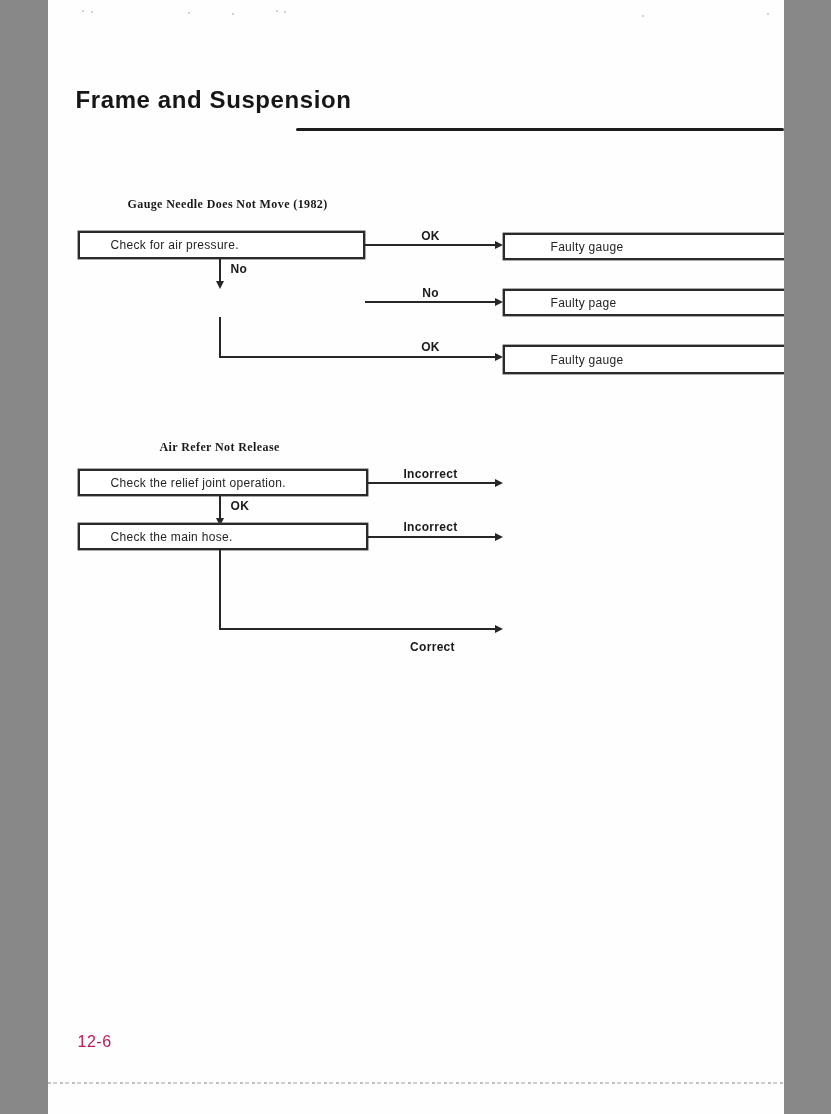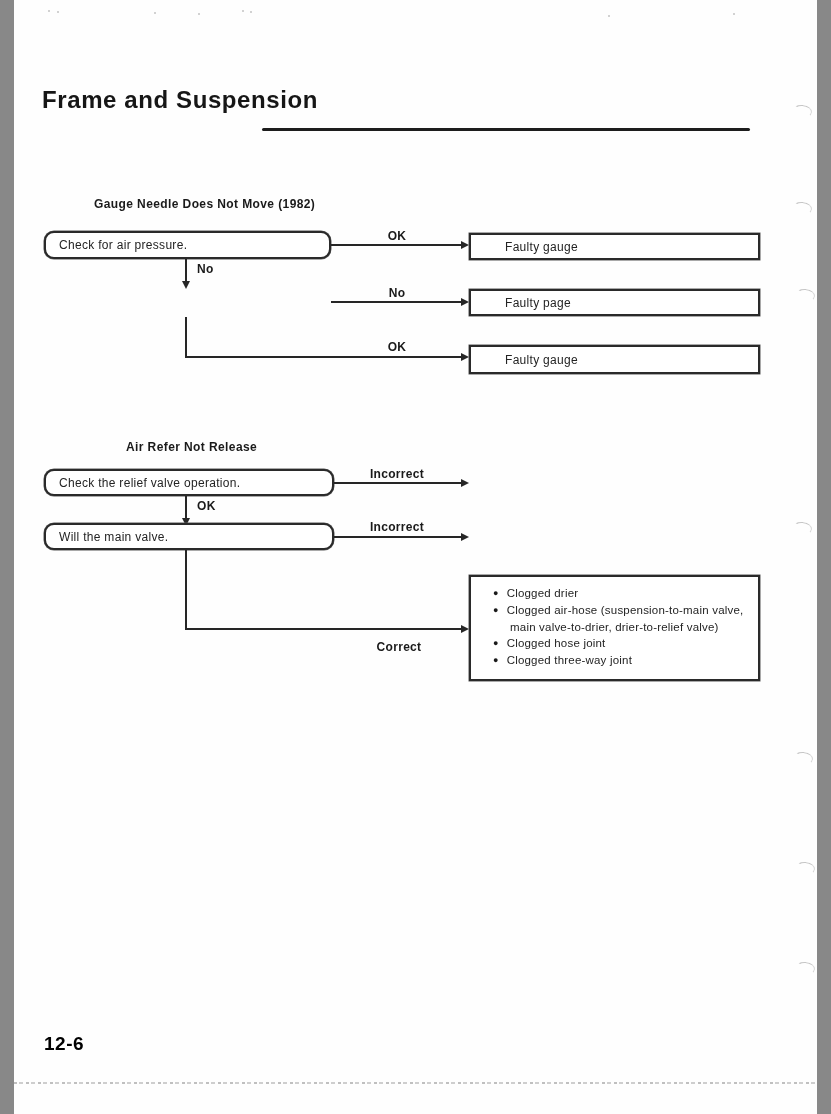--- a/index.html
+++ b/index.html
@@ -1,45 +1,45 @@
 <!DOCTYPE html>
 <html><head>
 <meta charset="utf-8">
 <style>
   * { margin:0; padding:0; box-sizing:border-box; }
   html,body { background:#888; }
   .page {
-    position:relative; width:803px; height:1114px; margin:0 auto;
+    position:relative; width:736px; height:1114px; margin:0 auto;
     background:#fefefe; overflow:hidden;
     font-family:"Liberation Sans", sans-serif; color:#1c1c1c;
   }
   
   .title { position:absolute; left:28px; top:86px; font-size:24px; font-weight:bold; letter-spacing:.6px; color:#161616;}
   .subtitle-row { position:absolute; left:28px; top:119px; white-space:nowrap;}
   .subtitle { font-size:18px; font-weight:bold; letter-spacing:.3px; color:#161616;}
   .subtitle-suffix { font-size:12px; font-weight:bold; margin-left:5px; color:#161616;}
   .title-rule { position:absolute; left:248px; top:128px; width:488px; height:3px; background:#1d1d1d; border-radius:2px;}
   
-  .fc-heading { position:absolute; font-size:12px; font-weight:bold; letter-spacing:.4px; color:#1a1a1a; white-space:nowrap;}
+  .fc-heading { position:absolute; font-size:12px; font-weight:bold; letter-spacing:.4px; color:#1a1a1a; white-space:nowrap;font-family:Liberation Serif, serif;}
   .fbox {
     position:absolute; border:2px solid #2a2a2a; background:#fff;
     display:flex; align-items:center; font-size:12px; letter-spacing:.3px; color:#242424;
     box-shadow:0 0 0 .5px #555;
   }
-  .fbox.check { padding-left:13px;border-radius:10px; }
-  .fbox.result { padding-left:34px; }
+  .fbox.check { padding-left:31px; }
+  .fbox.result { padding-left:46px; }
   .hline { position:absolute; height:2px; background:#262626; }
   .vline { position:absolute; width:2px; background:#262626; }
   .arr-right { position:absolute; width:0; height:0; border-top:4px solid transparent; border-bottom:4px solid transparent; border-left:8px solid #262626; }
   .arr-down { position:absolute; width:0; height:0; border-left:4px solid transparent; border-right:4px solid transparent; border-top:8px solid #262626; }
   .branch-label { position:absolute; font-size:12px; font-weight:bold; letter-spacing:.3px; color:#1a1a1a; text-align:center; white-space:nowrap;}
   .down-label { position:absolute; font-size:12px; font-weight:bold; letter-spacing:.3px; color:#1a1a1a; white-space:nowrap;}
   
   .note { position:absolute; left:28px; top:399px; font-size:11.5px; letter-spacing:.2px; color:#212121; }
-  .page-number { position:absolute; left:30px; top:1033px; font-size:19px; font-weight:bold; letter-spacing:.5px; color:#000000;}
+  .page-number { position:absolute; left:30px; top:1033px; font-size:16px; font-weight:normal; letter-spacing:.5px; color:#be185d;}
   
   .causes-box { position:absolute; left:455px; top:575px; width:291px; height:106px; border:2px solid #2a2a2a; background:#fff; box-shadow:0 0 0 .5px #555; padding:8px 10px 6px 22px;}
   .causes-box ul { list-style:none; }
   .causes-box li { font-size:11.5px; line-height:16px; color:#242424; padding-left:17px; text-indent:-17px; letter-spacing:.2px;}
   .causes-box li::before { content:"\25CF"; font-size:9px; margin-right:8px; position:relative; top:-1px; color:#1a1a1a;}
   
   .dot { position:absolute; width:2px; height:2px; background:#c3c3c3; border-radius:50%; }
   .squiggle { position:absolute; width:20px; height:13px;
     border:2px solid transparent; border-top:1.5px solid #bdbdbd; border-right:1.5px solid #d2d2d2;
     border-radius:50%; transform:rotate(4deg); opacity:.85; }
@@ -90,41 +90,33 @@
 
   <div class="vline" style="left:171px;top:317px;height:41px"></div>
   <div class="hline" style="left:171px;top:356px;width:276px"></div>
   <div class="arr-right" style="left:447px;top:353px"></div>
   <div class="branch-label" style="left:318px;top:340px;width:130px">OK</div>
   <div class="fbox result" style="left:455px;top:345px;width:291px;height:29px">Faulty gauge</div>
 
 
   <div class="fc-heading" style="left:112px;top:440px">Air Refer Not Release</div>
 
-  <div class="fbox check" style="left:30px;top:469px;width:290px;height:27px">Check the relief valve operation.</div>
+  <div class="fbox check" style="left:30px;top:469px;width:290px;height:27px">Check the relief joint operation.</div>
   <div class="hline" style="left:320px;top:482px;width:127px"></div>
   <div class="arr-right" style="left:447px;top:479px"></div>
   <div class="branch-label" style="left:318px;top:467px;width:130px">Incorrect</div>
   <div class="vline" style="left:171px;top:496px;height:24px"></div>
   <div class="arr-down" style="left:168px;top:518px"></div>
   <div class="down-label" style="left:183px;top:499px">OK</div>
 
-  <div class="fbox check" style="left:30px;top:523px;width:290px;height:27px">Will the main valve.</div>
+  <div class="fbox check" style="left:30px;top:523px;width:290px;height:27px">Check the main hose.</div>
   <div class="hline" style="left:320px;top:536px;width:127px"></div>
   <div class="arr-right" style="left:447px;top:533px"></div>
   <div class="branch-label" style="left:318px;top:520px;width:130px">Incorrect</div>
 
   <div class="vline" style="left:171px;top:550px;height:80px"></div>
   <div class="hline" style="left:171px;top:628px;width:276px"></div>
   <div class="arr-right" style="left:447px;top:625px"></div>
   <div class="branch-label" style="left:330px;top:640px;width:110px">Correct</div>
-  <div class="causes-box">
-    <ul>
-        <li>Clogged drier</li>
-        <li>Clogged air-hose (suspension-to-main valve, main valve-to-drier, drier-to-relief valve)</li>
-        <li>Clogged hose joint</li>
-        <li>Clogged three-way joint</li>
-      </ul>
-  </div>
 
   <div class="page-number">12-6</div>
 
 </div>
 
 </body></html>

